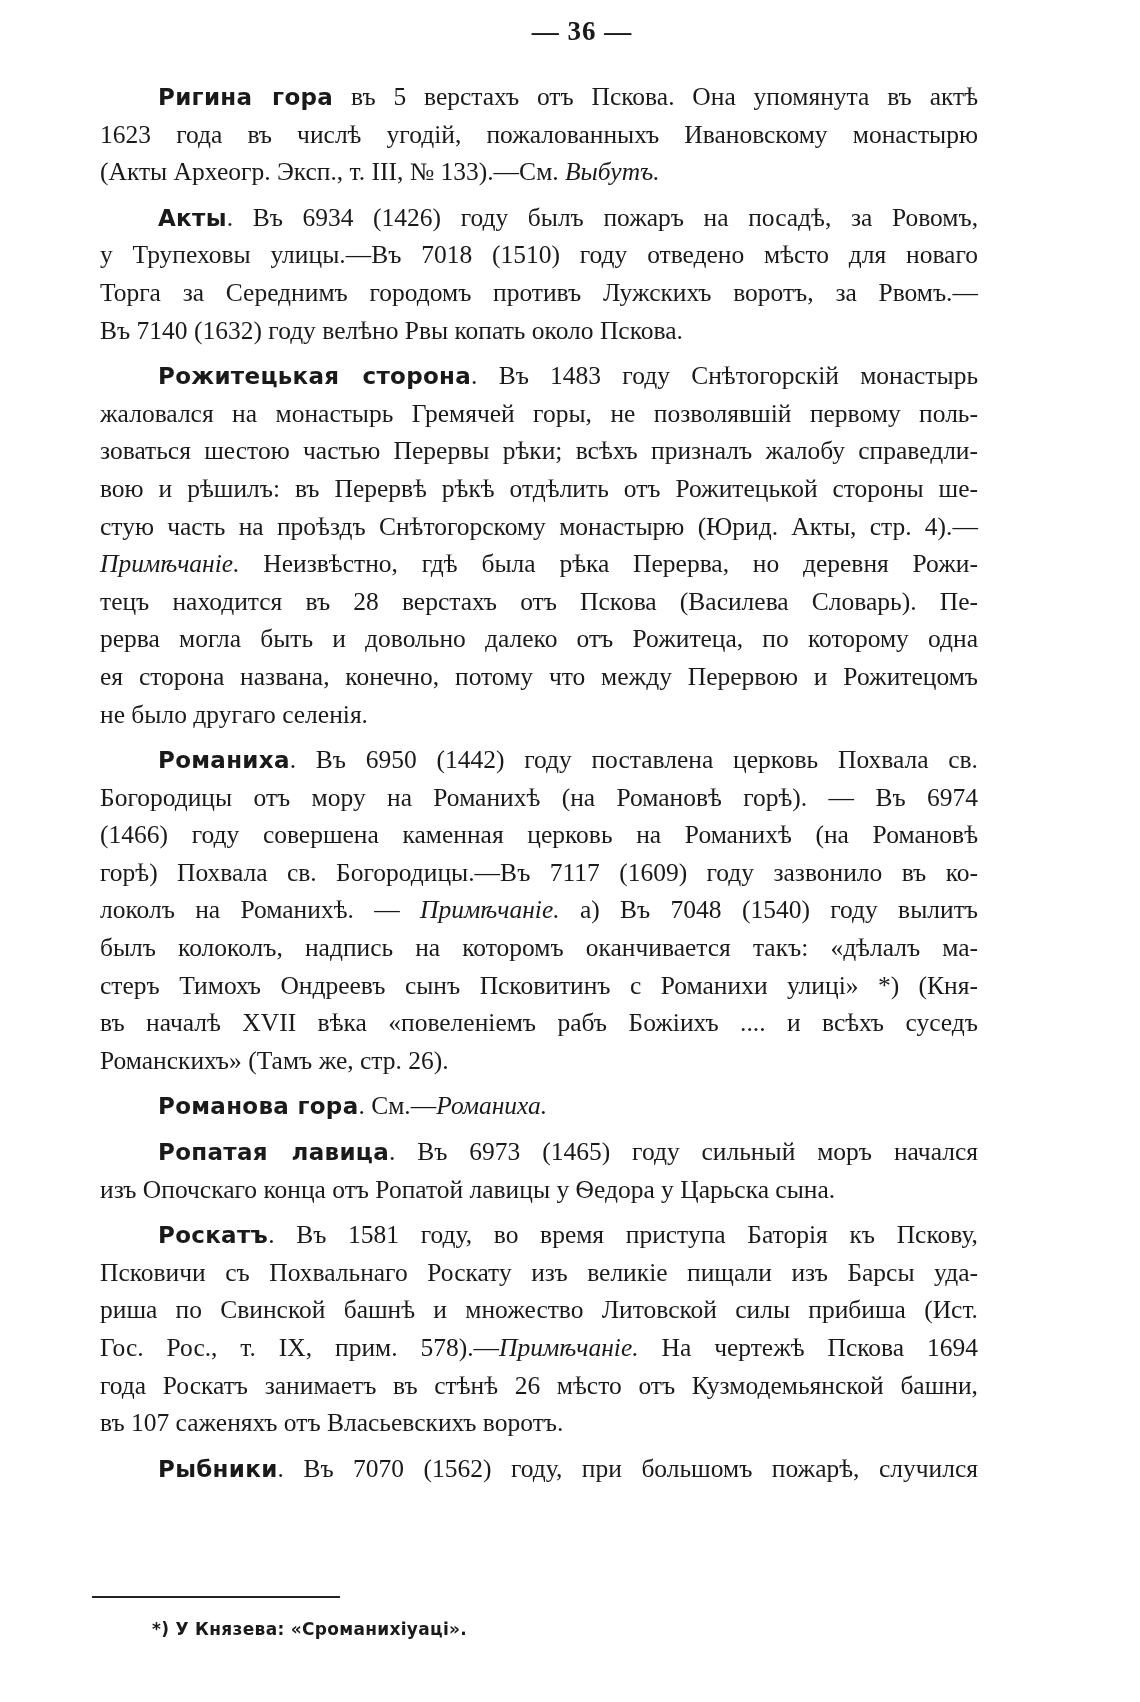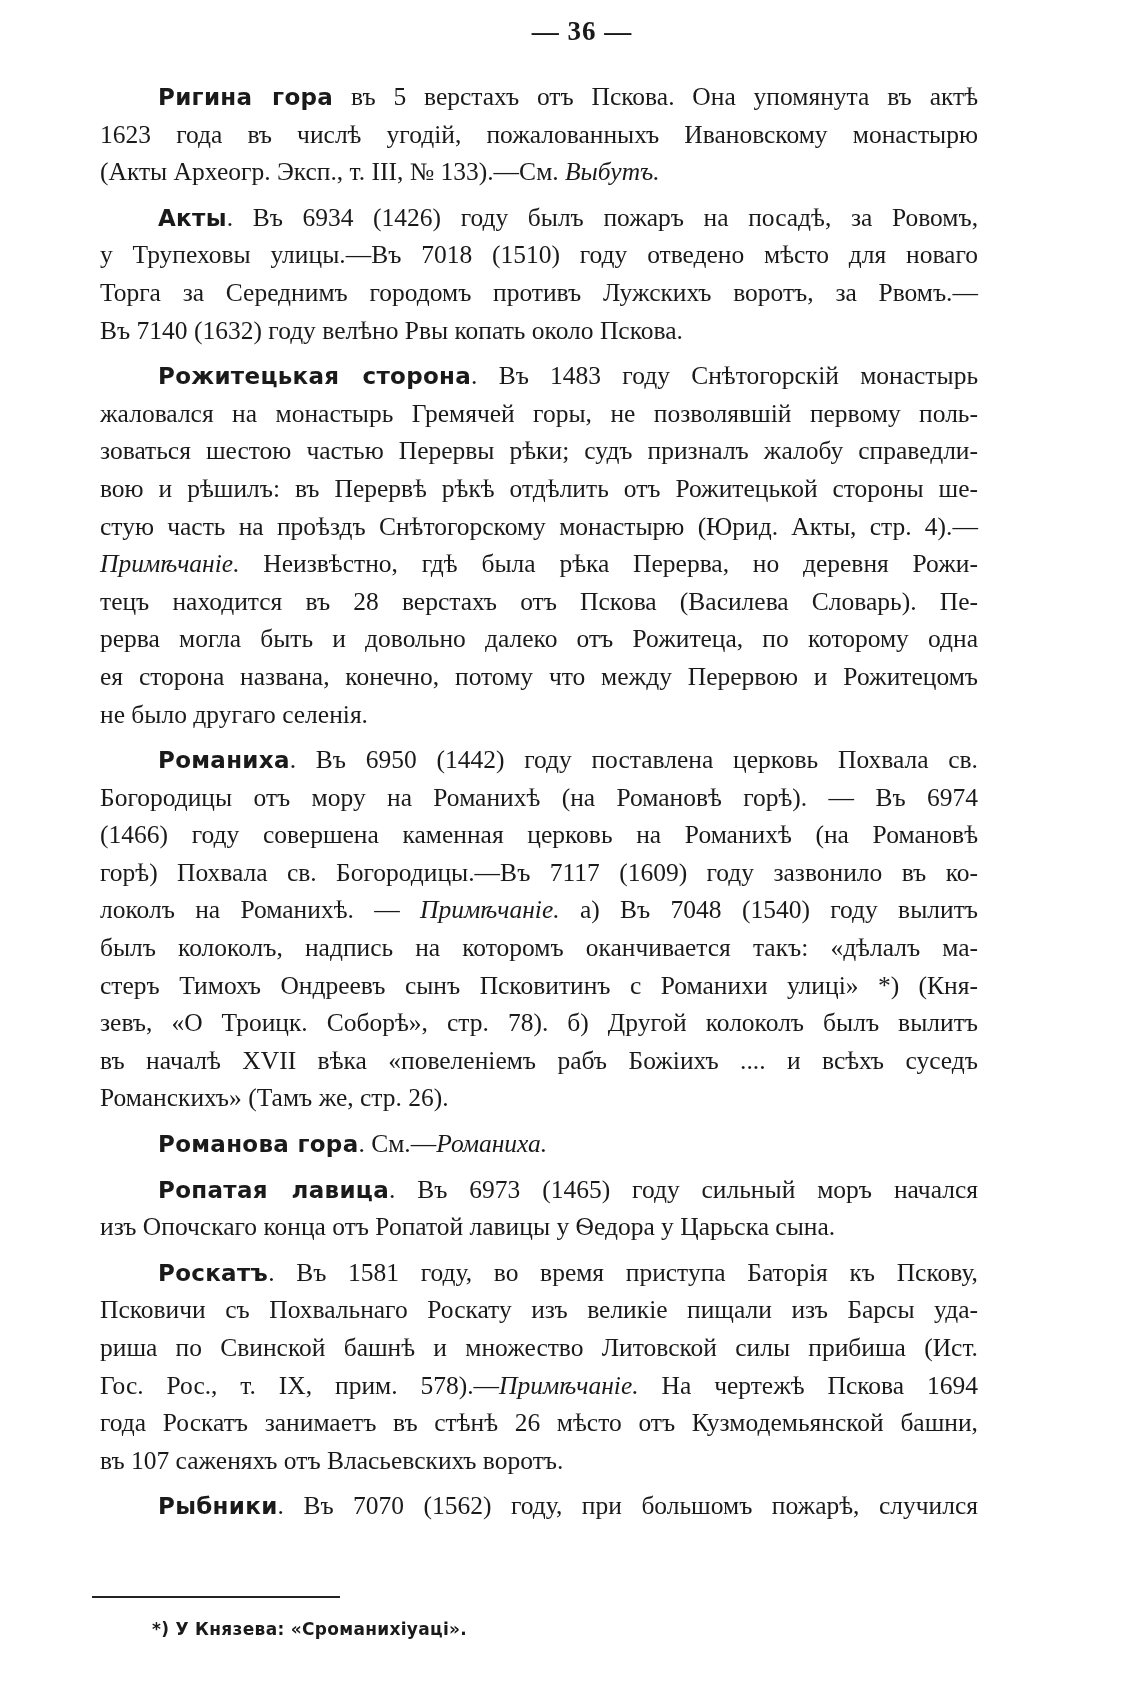--- a/index.html
+++ b/index.html
@@ -90,38 +90,37 @@
     </div>
     <div class="entry">
       <span class="line indent"><span class="head" style="white-space: pre;">Акты</span><span style="white-space: pre; margin-top: 40px;">. Въ 6934 (1426) году былъ пожаръ на посадѣ, за Ровомъ,</span></span>
       <span class="line"><span style="white-space: pre;">у Трупеховы улицы.—Въ 7018 (1510) году отведено мѣсто для новаго</span></span>
       <span class="line"><span style="white-space: pre;">Торга за Середнимъ городомъ противъ Лужскихъ воротъ, за Рвомъ.—</span></span>
       <span class="line last"><span style="white-space: pre;">Въ 7140 (1632) году велѣно Рвы копать около Пскова.</span></span>
     </div>
     <div class="entry">
       <span class="line indent"><span class="head" style="white-space: pre;">Рожитецькая сторона</span><span style="white-space: pre;">. Въ 1483 году Снѣтогорскій монастырь</span></span>
       <span class="line"><span style="white-space: pre;">жаловался на монастырь Гремячей горы, не позволявшій первому поль-</span></span>
-      <span class="line"><span style="white-space: pre;">зоваться шестою частью Перервы рѣки; судъ призналъ жалобу справедли-</span></span>
+      <span class="line"><span style="white-space: pre;">зоваться шестою частью Перервы рѣки; всѣхъ призналъ жалобу справедли-</span></span>
       <span class="line"><span style="white-space: pre;">вою и рѣшилъ: въ Перервѣ рѣкѣ отдѣлить отъ Рожитецькой стороны ше-</span></span>
       <span class="line"><span style="white-space: pre;">стую часть на проѣздъ Снѣтогорскому монастырю (Юрид. Акты, стр. 4).—</span></span>
       <span class="line"><span class="it" style="white-space: pre;">Примѣчаніе.</span><span style="white-space: pre;"> Неизвѣстно, гдѣ была рѣка Перерва, но деревня Рожи-</span></span>
       <span class="line"><span style="white-space: pre;">тецъ находится въ 28 верстахъ отъ Пскова (Василева Словарь). Пе-</span></span>
       <span class="line"><span style="white-space: pre;">рерва могла быть и довольно далеко отъ Рожитеца, по которому одна</span></span>
       <span class="line"><span style="white-space: pre;">ея сторона названа, конечно, потому что между Перервою и Рожитецомъ</span></span>
       <span class="line last"><span style="white-space: pre;">не было другаго селенія.</span></span>
     </div>
     <div class="entry">
       <span class="line indent"><span class="head" style="white-space: pre;">Романиха</span><span style="white-space: pre;">. Въ 6950 (1442) году поставлена церковь Похвала св.</span></span>
       <span class="line"><span style="white-space: pre;">Богородицы отъ мору на Романихѣ (на Романовѣ горѣ). — Въ 6974</span></span>
       <span class="line"><span style="white-space: pre;">(1466) году совершена каменная церковь на Романихѣ (на Романовѣ</span></span>
       <span class="line"><span style="white-space: pre;">горѣ) Похвала св. Богородицы.—Въ 7117 (1609) году зазвонило въ ко-</span></span>
       <span class="line"><span style="white-space: pre;">локолъ на Романихѣ. — </span><span class="it" style="white-space: pre;">Примѣчаніе.</span><span style="white-space: pre;"> а) Въ 7048 (1540) году вылитъ</span></span>
       <span class="line"><span style="white-space: pre;">былъ колоколъ, надпись на которомъ оканчивается такъ: «дѣлалъ ма-</span></span>
       <span class="line"><span style="white-space: pre;">стеръ Тимохъ Ондреевъ сынъ Псковитинъ с Романихи улиці» *) (Кня-</span></span>
-      <span class="line"><span style="white-space: pre;">зевъ, «О Троицк. Соборѣ», стр. 78). б) Другой колоколъ былъ вылитъ</span></span>
       <span class="line"><span style="white-space: pre;">въ началѣ XVII вѣка «повеленіемъ рабъ Божіихъ .... и всѣхъ суседъ</span></span>
       <span class="line last"><span style="white-space: pre; margin-top: 40px;">Романскихъ» (Тамъ же, стр. 26).</span></span>
     </div>
     <div class="entry">
       <span class="line indent last"><span class="head" style="white-space: pre; margin-top: 42px;">Романова гора</span><span style="white-space: pre;">. См.—</span><span class="it" style="white-space: pre;">Романиха.</span></span>
     </div>
     <div class="entry">
       <span class="line indent"><span class="head" style="white-space: pre;">Ропатая лавица</span><span style="white-space: pre;">. Въ 6973 (1465) году сильный моръ начался</span></span>
       <span class="line last"><span style="white-space: pre;">изъ Опочскаго конца отъ Ропатой лавицы у Ѳедора у Царьска сына.</span></span>
     </div>

